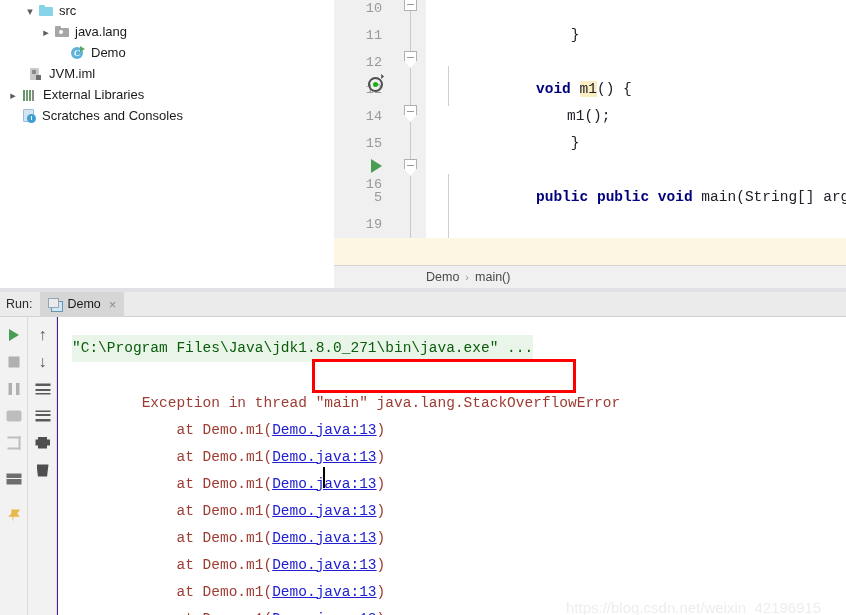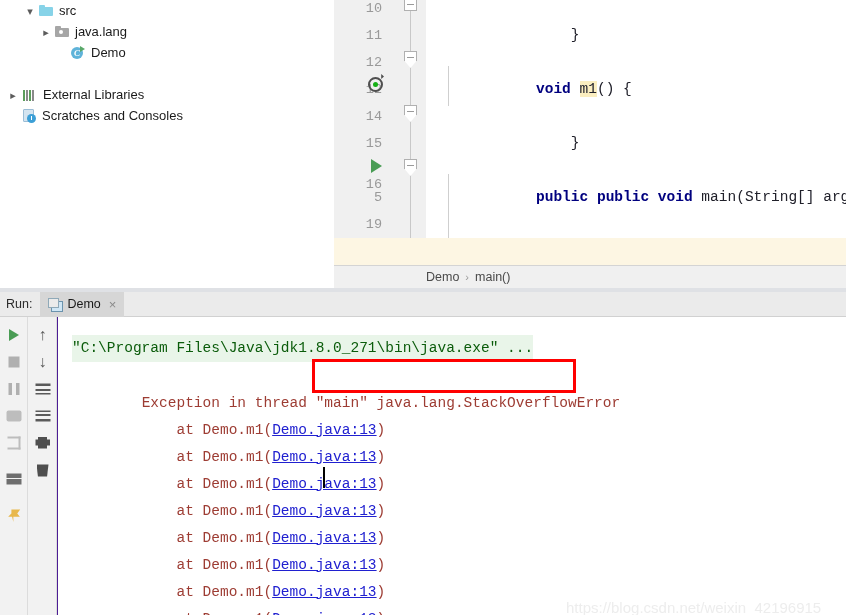--- a/index.html
+++ b/index.html
@@ -326,20 +326,27 @@
 
       <div class="tree-row" style="top:42px; position:absolute; left:0; width:334px; padding-left:54px;">
         <span class="tw"></span>
         <span class="ico ic-class">
             <i>C</i>
             <em></em>
           </span>
         <span class="lbl">Demo</span>
       </div>
 
+      <div class="tree-row" style="top:63px; position:absolute; left:0; width:334px; padding-left:28px;">
+        <span class="ico ic-iml">
+            <i></i>
+            <em></em>
+          </span>
+        <span class="lbl">JVM.iml</span>
+      </div>
 
       <div class="tree-row" style="top:84px; position:absolute; left:0; width:334px; padding-left:5px;">
         <span class="tw">
           <span class="chev">▸</span>
         </span>
         <span class="ico ic-lib">
             <i></i>
             <em></em>
             <b></b>
             <u></u>
@@ -394,20 +401,23 @@
 
         <div class="codeline" style="top:-5px; padding-left:23px;">
           <span>    }</span>
         </div>
         <div class="codeline" style="top:22px;"></div>
 
         <div class="codeline" style="top:49px; padding-left:23px;">
           <span class="kw">void</span><span> </span><span class="id-hl">m1</span><span>() {</span>
         </div>
 
+        <div class="codeline" style="top:76px; padding-left:54px;">
+          <span>m1();</span>
+        </div>
 
         <div class="codeline" style="top:103px; padding-left:23px;">
           <span>    }</span>
         </div>
         <div class="codeline" style="top:130px;"></div>
 
         <div class="codeline" style="top:157px; padding-left:23px;">
           <span class="kw">public</span><span> </span><span class="kw">public</span><span> </span><span class="kw">void</span><span> main(String[] args) {</span>
         </div>
 

